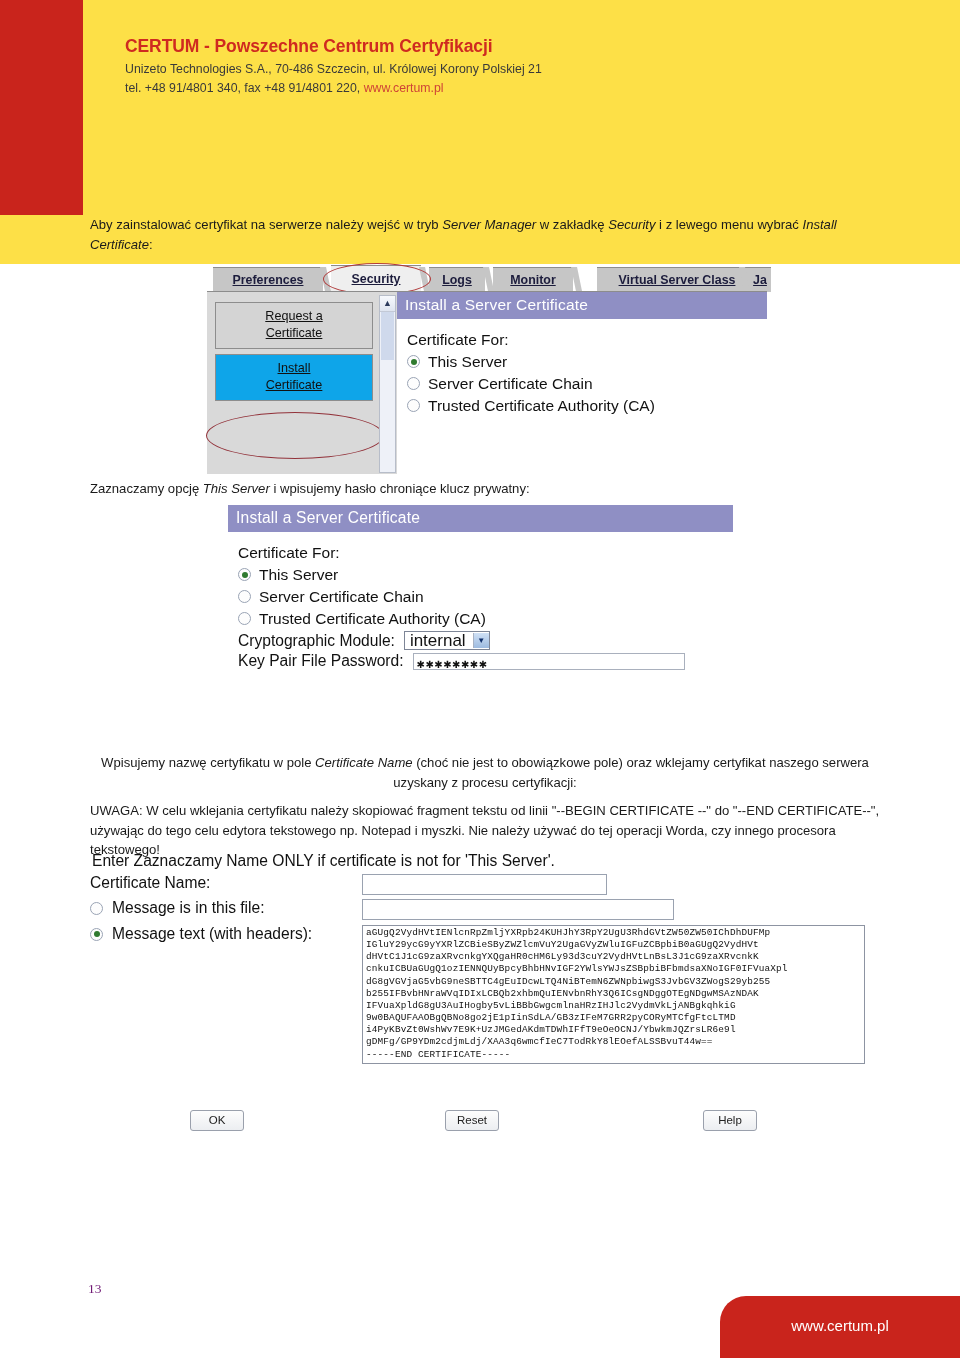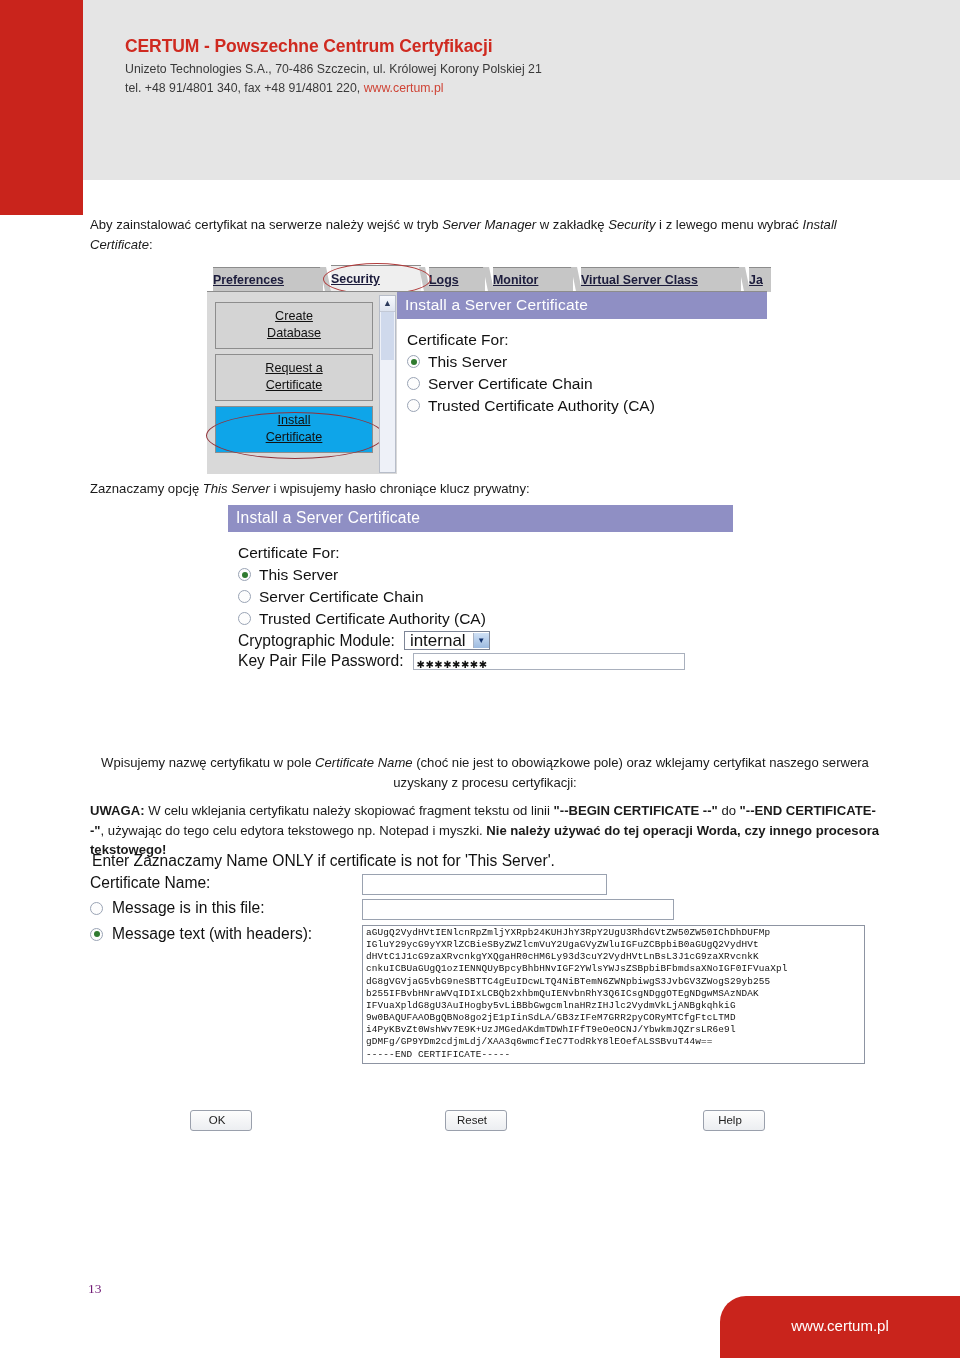--- a/index.html
+++ b/index.html
@@ -12,22 +12,22 @@
     height: 1358px;
     position: relative;
     font-family: "Liberation Sans", sans-serif;
     overflow: hidden;
   }
 
   
   #header-band {
     position: absolute;
     left: 0; top: 0;
-    width: 960px; height: 180px;
-    background: #e5e5e5;
+    width: 960px; height: 264px;
+    background: #fde047;
   }
   #header-red-bar {
     position: absolute;
     left: 0; top: 0;
     width: 83px; height: 215px;
     background: #c9241c;
   }
   #header-text-block {
     position: absolute;
     left: 125px; top: 36px;
@@ -55,21 +55,21 @@
     left: 0; top: 215px;
     width: 960px;
   }
   .para {
     position: absolute;
     font-size: 13.1px;
     color: #1a1a1a;
     line-height: 19.5px;
   }
   .it { font-style: italic; }
-  .bd { font-weight: bold; }
+  .bd { font-weight: normal; }
 
   
   #shot1 {
     position: absolute;
     left: 207px; top: 50px;
     width: 560px; height: 208px;
   }
   #tabbar {
     position: absolute;
     left: 0; top: 0;
@@ -79,20 +79,21 @@
     position: absolute;
     top: 2px;
     height: 24px;
     background: #c6c6c6;
     border-top: 1px solid #8c8c8c;
     font-size: 12.4px;
     font-weight: bold;
     color: #1c1c3c;
     text-decoration: underline;
     line-height: 24px;
+    text-align: center;
     transform: skewX(0deg);
   }
   .tab.sel {
     background: #efefef;
     top: 0px;
     height: 26px;
     line-height: 26px;
   }
   .tab-sep {
     position: absolute;
@@ -305,21 +306,21 @@
   }
   .dlgbtn {
     position: absolute;
     top: 0;
     background: linear-gradient(#fdfdfd,#eceef1);
     border: 1px solid #9aa0ac;
     border-radius: 3px;
     font-size: 11.5px;
     color: #222;
     text-align: center;
-    padding: 3px 8px 4px 0;
+    padding: 3px 0 4px 0;
     width: 52px;
   }
 
   
   #page-number {
     position: absolute;
     left: 88px; top: 1281px;
     font-size: 13.5px;
     color: #701a75;
     font-family: "Liberation Serif", serif;
@@ -359,33 +360,29 @@
 
     <div id="tabbar">
       <div class="tab" style="left:6px; width:110px;">Preferences</div>
       <div class="tab-sep" style="left:113px;"></div>
       <div class="tab sel" style="left:124px; width:90px;">Security</div>
       <div class="tab-sep" style="left:212px;"></div>
       <div class="tab" style="left:222px; width:56px;">Logs</div>
       <div class="tab-sep" style="left:276px;"></div>
       <div class="tab" style="left:286px; width:80px;">Monitor</div>
       <div class="tab-sep" style="left:364px;"></div>
-      <div class="tab" style="left:374px; width:160px;text-decoration:underline;">Virtual Server Class</div>
+      <div class="tab" style="left:390px; width:160px;text-decoration:underline;">Virtual Server Class</div>
       <div class="tab-sep" style="left:532px;"></div>
       <div class="tab" style="left:542px; width:22px;">Ja</div>
       <div id="sel-ellipse"></div>
     </div>
 
     <div id="shot1-body">
 
       <div id="shot1-left">
-        <div class="navbtn">
-          <span>Create</span>
-          <span>Database</span>
-        </div>
         <div class="navbtn">
           <span>Request a</span>
           <span>Certificate</span>
         </div>
         <div class="navbtn hl">
           <span>Install</span>
           <span>Certificate</span>
         </div>
         <div id="install-ellipse"></div>
       </div>

